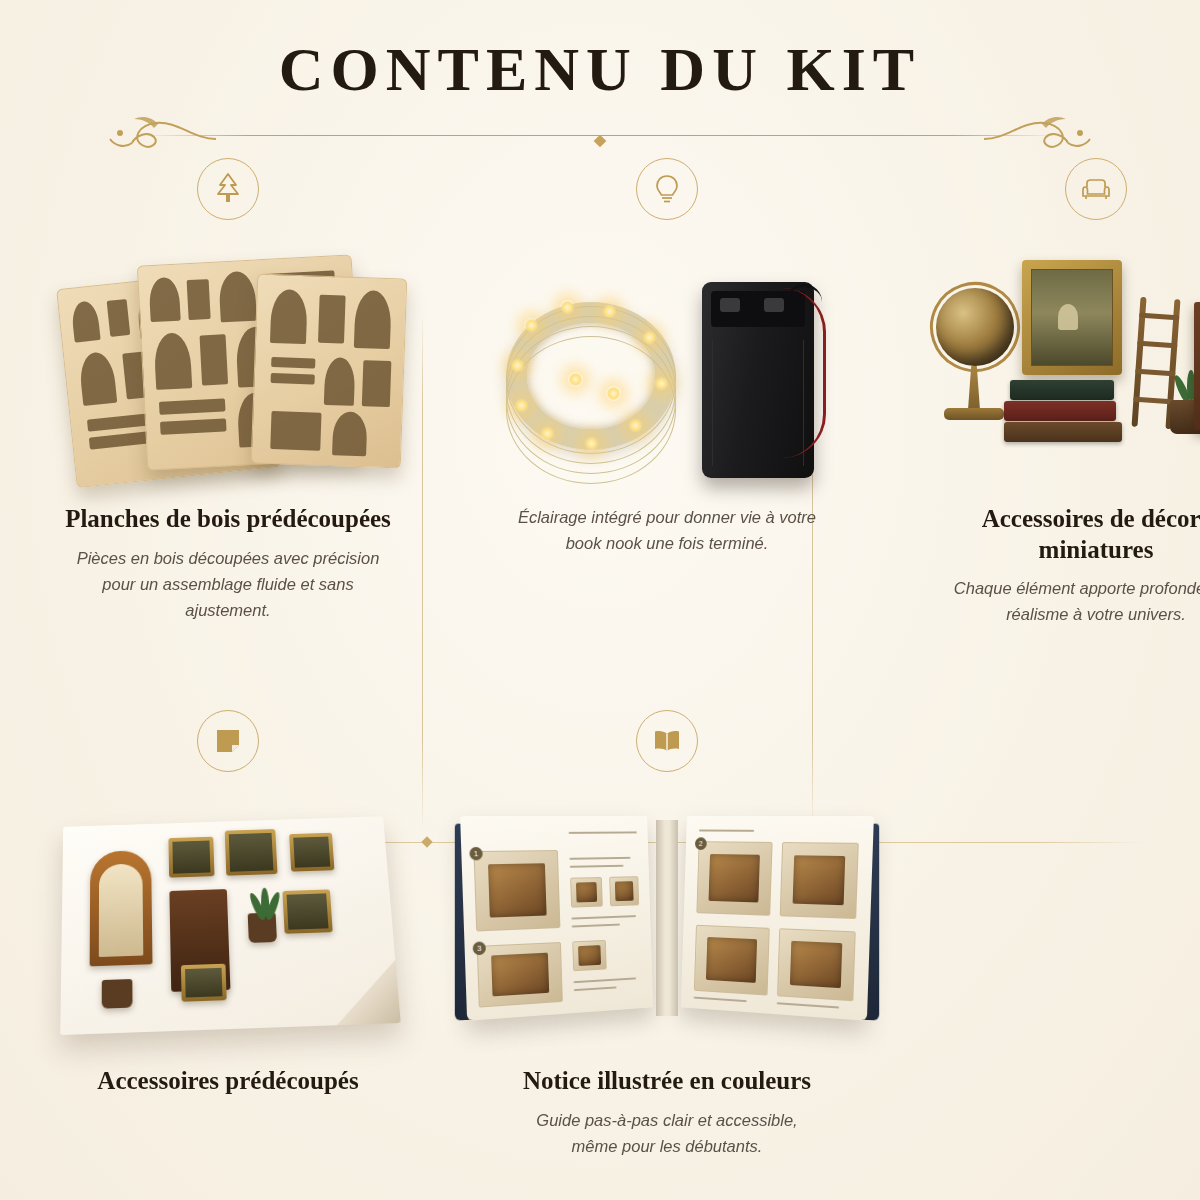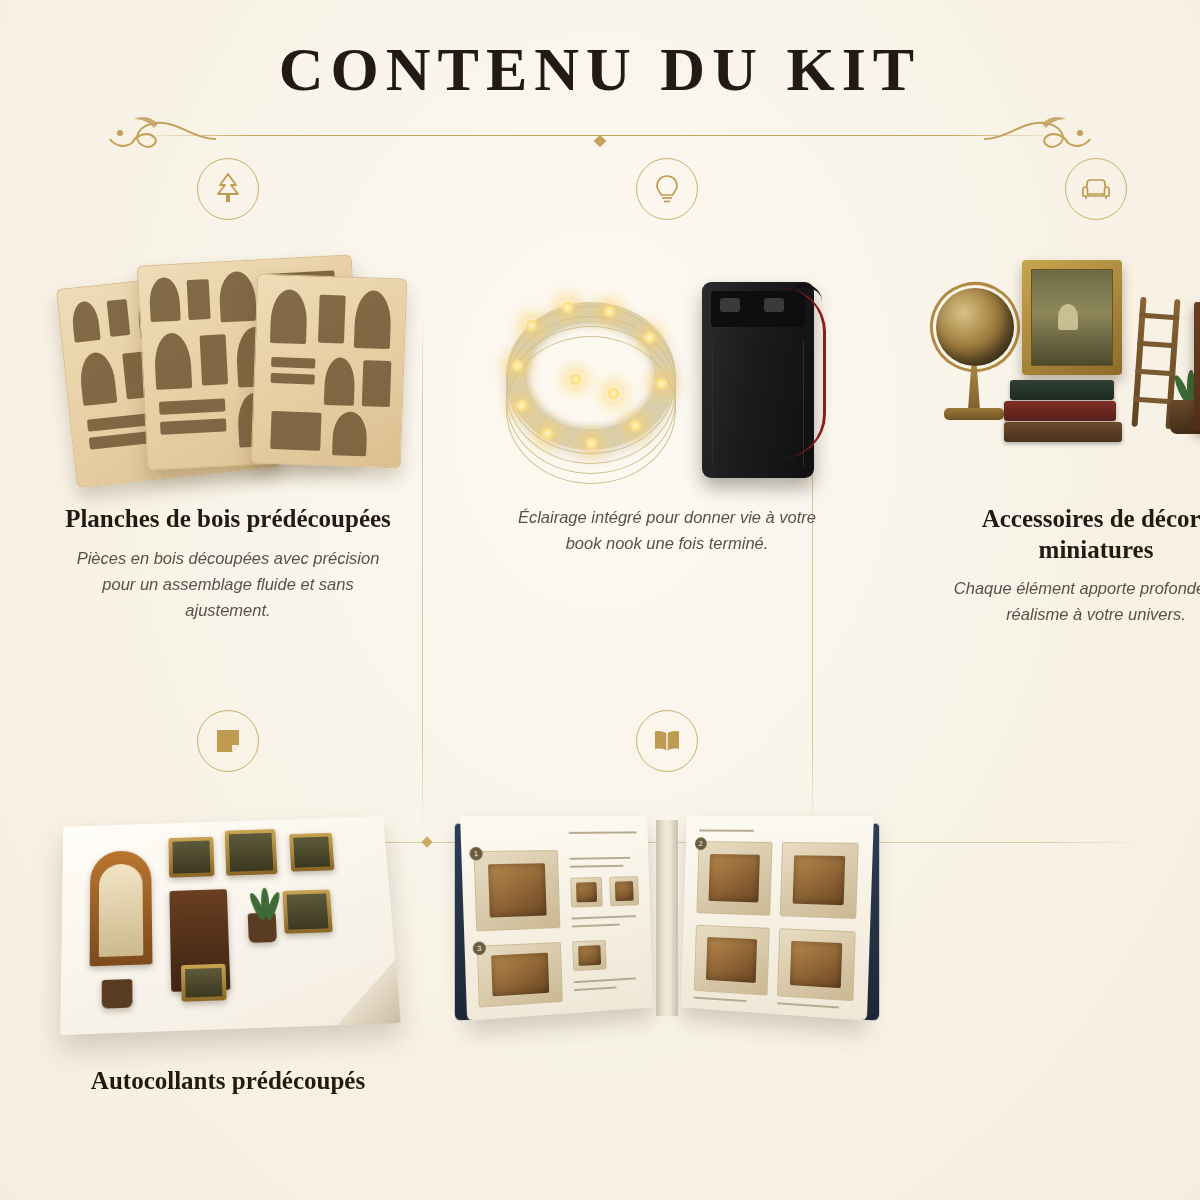--- a/index.html
+++ b/index.html
@@ -489,21 +489,21 @@
             <div class="leaf" style="left:192px;top:76px;transform:rotate(-22deg);"></div>
             <div class="leaf" style="left:200px;top:72px;"></div>
             <div class="leaf" style="left:208px;top:76px;transform:rotate(22deg);"></div>
             <div class="st plant" style="left:40px;top:160px;width:30px;height:28px;"></div>
             <div class="st pic" style="left:118px;top:148px;width:44px;height:36px;"></div>
             <div class="curl"></div>
           </div>
         </div>
       </div>
       <div class="caption">
-        <div class="c-title">Autocollants prédécoupés</div>
+        <div class="c-title">Accessoires prédécoupés</div>
       </div>
     </div>
 
     <div class="cell" style="padding-top:18px;">
       <div class="badge">
         <svg width="32" height="28" viewBox="0 0 32 28">
           <path d="M16 7 C13 4 8 3.5 4 4.5 V22 C8 21 13 21.5 16 24 C19 21.5 24 21 28 22 V4.5 C24 3.5 19 4 16 7 Z" fill="#bf9a51"></path>
           <line x1="16" y1="7" x2="16" y2="24" stroke="#f3ecdc" stroke-width="1.6"></line>
         </svg>
       </div>
@@ -551,18 +551,22 @@
               </div>
             <div class="pane" style="left:104px;top:112px;width:78px;height:68px;">
                 <div class="obj"></div>
               </div>
             <div class="txtline" style="left:14px;top:186px;width:58px;"></div>
             <div class="txtline" style="left:104px;top:186px;width:64px;"></div>
           </div>
           <div class="spine"></div>
         </div>
       </div>
+      <div class="caption">
+        <div class="c-title">Notice illustrée en couleurs</div>
+        <div class="c-desc">Guide pas-à-pas clair et accessible, même pour les débutants.</div>
+      </div>
     </div>
 
     <div class="cell"></div>
 
   </div>
 </div>
 
 </body></html>

